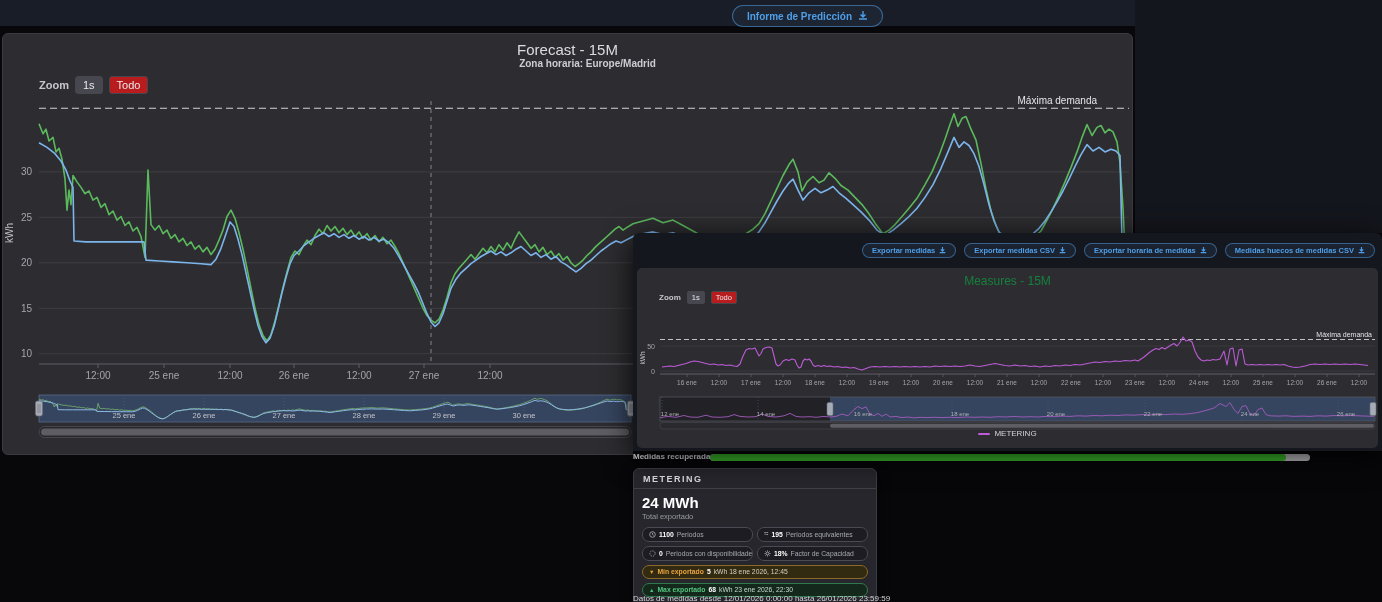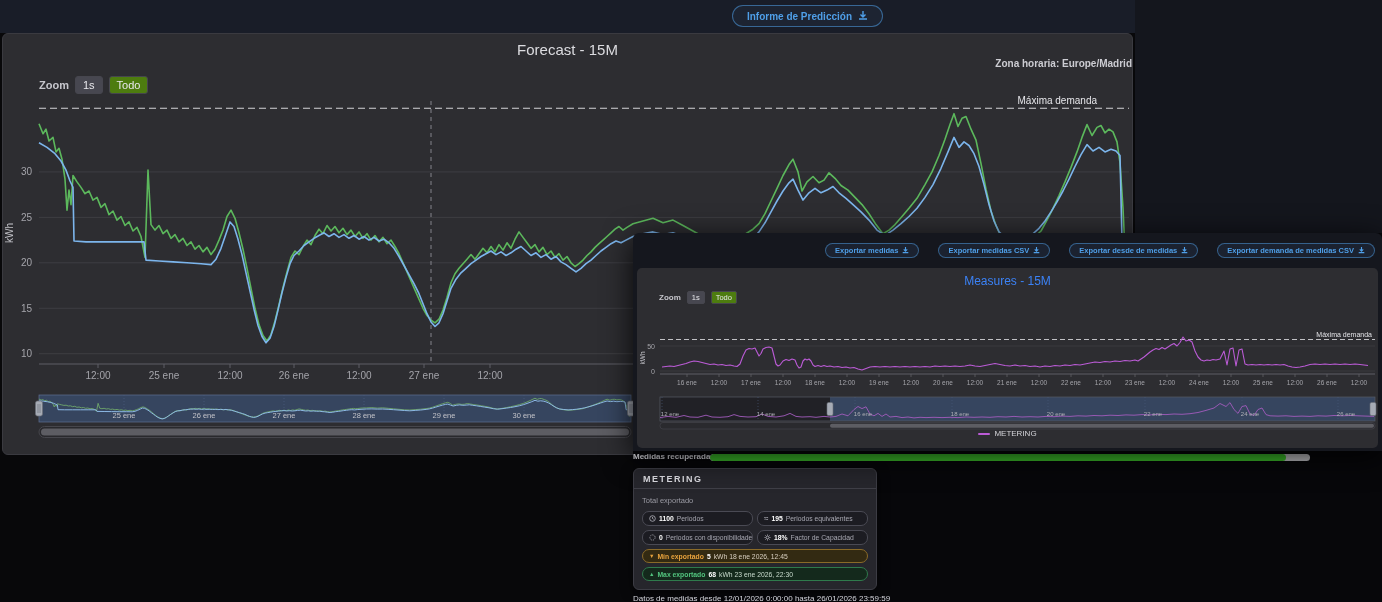--- a/index.html
+++ b/index.html
@@ -4,53 +4,53 @@
 <style>
   html,body{margin:0;padding:0;}
   body{
     width:1382px;height:602px;position:relative;overflow:hidden;
     background:#08080a;
     font-family:"Liberation Sans","DejaVu Sans",sans-serif;
     -webkit-font-smoothing:antialiased;
   }
   .abs{position:absolute;}
   
-  #topbar{left:0;top:0;width:1135px;height:33px;background:#191d28;}
+  #topbar{left:0;top:0;width:1135px;height:26px;background:#191d28;}
   #right-strip{left:1135px;top:0;width:247px;height:233px;background:#14161d;}
   .pill-btn{
     display:inline-flex;align-items:center;gap:6px;
     height:22px;padding:0 14px;border-radius:12px;
     border:1px solid rgba(79,159,232,.55);background:#1d2432;
     color:#4f9fe8;font-size:10px;font-weight:bold;cursor:pointer;white-space:nowrap;
   }
   #topbar .btn-row{position:absolute;right:252px;top:5px;display:flex;gap:12px;}
   .dl-icon{display:inline-block;line-height:0;}
   
   #forecast-panel{left:2px;top:33px;width:1131px;height:422px;background:#2d2d31;border:1px solid #3a3a40;border-radius:6px;box-sizing:border-box;}
   #forecast-svg{position:absolute;left:0;top:0;width:1129px;height:420px;}
   .chart-title{left:0;right:0;text-align:center;color:#dcdce0;font-size:15px;}
-  .chart-subtitle{left:0;right:0;text-align:right;color:#ccccd2;font-size:10px;font-weight:bold;margin-left:40px;}
+  .chart-subtitle{left:0;right:0;text-align:center;color:#ccccd2;font-size:10px;font-weight:bold;margin-left:40px;}
   .zoom-row{display:flex;align-items:center;gap:6px;color:#c6c6cc;}
   .zoom-row .zlabel{font-size:11px;font-weight:bold;}
-  .zbtn{font-size:11px;color:#e8e8ec;background:#4d7c0f;border:1px solid #46464e;border-radius:3px;padding:2px 7px;cursor:pointer;}
+  .zbtn{font-size:11px;color:#e8e8ec;background:#b91c1c;border:1px solid #46464e;border-radius:3px;padding:2px 7px;cursor:pointer;}
   .zbtn.sel{background:#474750;}
   .legend-row{display:flex;justify-content:center;gap:22px;align-items:center;}
   .legend-item{display:flex;align-items:center;gap:6px;color:#d4d4d9;font-size:11px;cursor:pointer;}
   .legend-dash{width:16px;height:2px;border-radius:1px;}
   
   #measures-window{left:633px;top:233px;width:749px;height:218px;background:#15171e;border-radius:6px 6px 0 0;box-shadow:0 6px 30px rgba(0,0,0,.85);}
   #measures-panel{position:absolute;left:4px;top:35px;width:741px;height:180px;background:#2d2d31;border-radius:5px;}
   #measures-svg{position:absolute;left:0;top:0;width:749px;height:218px;}
-  #measures-window .btn-row{position:absolute;right:7px;top:10px;display:flex;gap:19px;}
+  #measures-window .btn-row{position:absolute;right:7px;top:10px;display:flex;gap:8px;}
   .mini-btn{
     display:inline-flex;align-items:center;gap:4px;height:15px;padding:0 9px;border-radius:8px;
     border:1px solid rgba(79,159,232,.5);background:#1b2230;
     color:#4f9fe8;font-size:7.5px;font-weight:bold;cursor:pointer;white-space:nowrap;
   }
-  #measures-title{left:4px;width:741px;text-align:center;color:#3b82f6;font-size:12px;}
+  #measures-title{left:4px;width:741px;text-align:center;color:#15803d;font-size:12px;}
   .zoom-row.small .zlabel{font-size:8px;}
   .zoom-row.small .zbtn{font-size:7.5px;padding:1px 4px;border-radius:2px;}
   .legend-item.small{font-size:8px;gap:4px;}
   .legend-item.small .legend-dash{width:12px;}
   
   #bottom-block{left:633px;top:451px;width:749px;height:151px;background:#07070a;}
   #recovery-label{left:0;top:1px;font-size:8px;font-weight:bold;color:#e8e8ee;white-space:nowrap;}
   #recovery-track{left:77px;top:3px;width:600px;height:7px;border-radius:4px;background:#c7c7cb;overflow:hidden;}
   #recovery-fill{height:100%;border-radius:4px;}
   
@@ -178,20 +178,21 @@
 
 <div class="abs" id="bottom-block">
   <div class="abs" id="recovery-label">Medidas recuperadas: 96%</div>
   <div class="abs" id="recovery-track">
     <div id="recovery-fill" style="width: 96%; background: rgb(62, 194, 44);"></div>
   </div>
 
   <div class="abs" id="metering-card">
     <div class="hdr">METERING</div>
     <div class="bodyp">
+      <div class="total-value">24 MWh</div>
       <div class="total-label">Total exportado</div>
       <div class="chip-grid">
         <div class="chip">
           <span class="cicon">
               <svg width="7" height="7" viewBox="0 0 8 8">
                 <circle cx="4" cy="4" r="3.2" fill="none" stroke="#b8b8c0" stroke-width="0.9"></circle>
                 <path d="M4 2.2V4l1.4.9" stroke="#b8b8c0" stroke-width="0.9" fill="none"></path>
               </svg>
             </span>
           <span class="num">1100</span>
@@ -248,27 +249,27 @@
             <path d="M5 0v5M2.5 3.5L5 6l2.5-2.5M1 8h8" stroke="#4f9fe8" stroke-width="1.6" fill="none"></path>
           </svg></span>
     </button>
     <button class="mini-btn">
       <span>Exportar medidas CSV</span>
       <span class="dl-icon"><svg width="7" height="7" viewBox="0 0 10 10">
             <path d="M5 0v5M2.5 3.5L5 6l2.5-2.5M1 8h8" stroke="#4f9fe8" stroke-width="1.6" fill="none"></path>
           </svg></span>
     </button>
     <button class="mini-btn">
-      <span>Exportar desde de medidas</span>
+      <span>Exportar horaria de medidas</span>
       <span class="dl-icon"><svg width="7" height="7" viewBox="0 0 10 10">
             <path d="M5 0v5M2.5 3.5L5 6l2.5-2.5M1 8h8" stroke="#4f9fe8" stroke-width="1.6" fill="none"></path>
           </svg></span>
     </button>
     <button class="mini-btn">
-      <span>Exportar demanda de medidas CSV</span>
+      <span>Medidas huecos de medidas CSV</span>
       <span class="dl-icon"><svg width="7" height="7" viewBox="0 0 10 10">
             <path d="M5 0v5M2.5 3.5L5 6l2.5-2.5M1 8h8" stroke="#4f9fe8" stroke-width="1.6" fill="none"></path>
           </svg></span>
     </button>
   </div>
 
   <div id="measures-panel"></div>
   <svg id="measures-svg" viewBox="633 233 749 218">
       <line x1="660" y1="371" x2="1375" y2="371" stroke="#3e3e43" stroke-width="0.8"></line>
       <text x="655" y="373.5" text-anchor="end" font-size="7" fill="#a4a4aa" font-family="&quot;Liberation Sans&quot;,&quot;DejaVu Sans&quot;,sans-serif">0</text>

